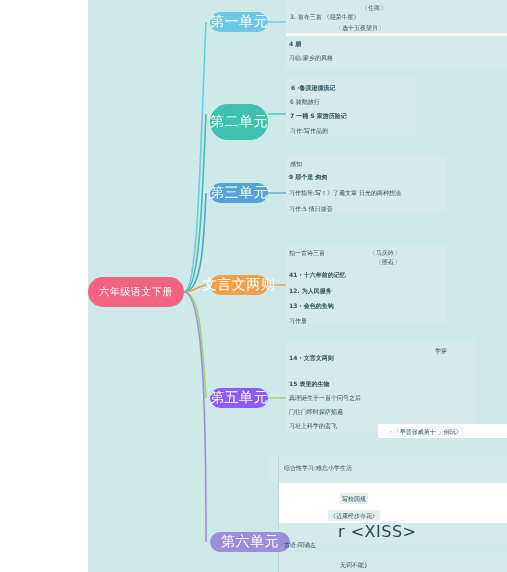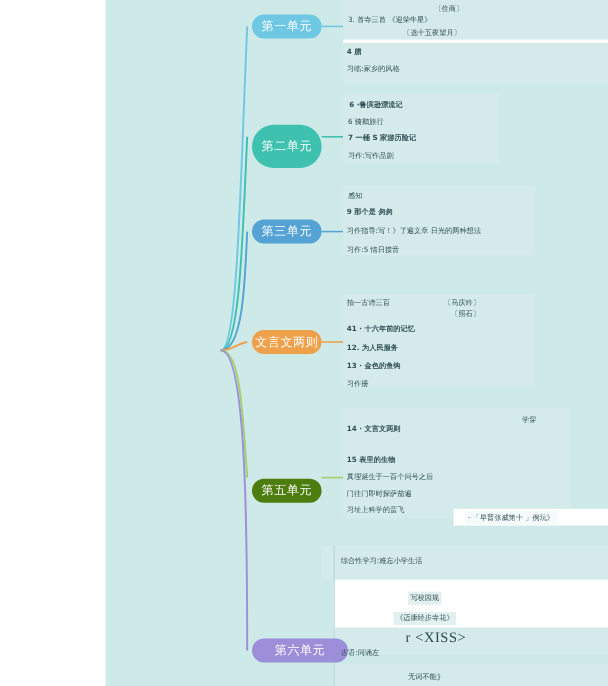--- a/index.html
+++ b/index.html
@@ -32,60 +32,59 @@
     height: 572px;
     pointer-events: none;
   }
   .node {
     position: absolute;
     border-radius: 999px;
     display: flex;
     align-items: center;
     justify-content: center;
     color: #ffffff;
-    font-size: 10px;
+    font-size: 14px;
     letter-spacing: 0.5px;
     white-space: nowrap;
     box-sizing: border-box;
   }
   .node-root {
     background: #f2637f;
     width: 96px;
     height: 30px;
     left: 0px;
     top: 277px;
     font-size: 10px;
   }
   .node-u1 { background:#6ec8e3; width:58px; height:20px; left:122px; top:12px; }
   .node-u2 { background:#3fc1b0; width:58px; height:36px; left:122px; top:104px; }
   .node-u3 { background:#54a3d4; width:58px; height:20px; left:122px; top:183px; }
   .node-u4 { background:#efa04a; width:58px; height:20px; left:122px; top:275px; }
-  .node-u5 { background:#4d7c0f; width:58px; height:20px; left:122px; top:399px; }
+  .node-u5 { background:#8b5cf6; width:58px; height:20px; left:122px; top:388px; }
   .node-u6 { background:#9c8ed8; width:80px; height:20px; left:122px; top:532px; }
 
   .leaf {
     position: absolute;
     font-size: 6px;
     line-height: 9px;
     color: #2f4f55;
     background: #d9ecec;
     white-space: nowrap;
     box-sizing: border-box;
     padding: 1px 2px;
   }
   .leaf.b { font-weight: bold; }
   .leaf.plain { background: transparent; }
   .leaf.pale { background: #e2f0ef; }
   .leaf.white { background: #f4fbfa; }
   .leaf.artifact {
-    font-size: 12px;
+    font-size: 16px;
     color: #2b4a50;
     background: transparent;
     letter-spacing: 0.5px;
-    font-family: Liberation Serif, serif;
   }
   .band {
     position: absolute;
     background: #d5eaea;
     box-sizing: border-box;
   }
   .band.white { background: #ffffff; }
   .vrule {
     position: absolute;
     background: #b9d9d7;
@@ -128,20 +127,23 @@
     <div class="band" style="left:198px; top:340px; width:190px; height:92px;"></div>
     <div class="band white" style="left:290px; top:424px; width:129px; height:14px;"></div>
 
     <div class="band" style="left:180px; top:455px; width:239px; height:28px;"></div>
     <div class="band white" style="left:190px; top:483px; width:229px; height:62px;"></div>
     <div class="band" style="left:190px; top:523px; width:229px; height:22px;"></div>
     <div class="band" style="left:190px; top:553px; width:229px; height:19px;"></div>
 
     <div class="vrule" style="left:190px; top:455px; height:117px;"></div>
 
+    <div class="node node-root">
+      <span>六年级语文下册</span>
+    </div>
 
     <div class="node node-u1">
       <span>第一单元</span>
     </div>
     <div class="node node-u2">
       <span>第二单元</span>
     </div>
     <div class="node node-u3">
       <span>第三单元</span>
     </div>

